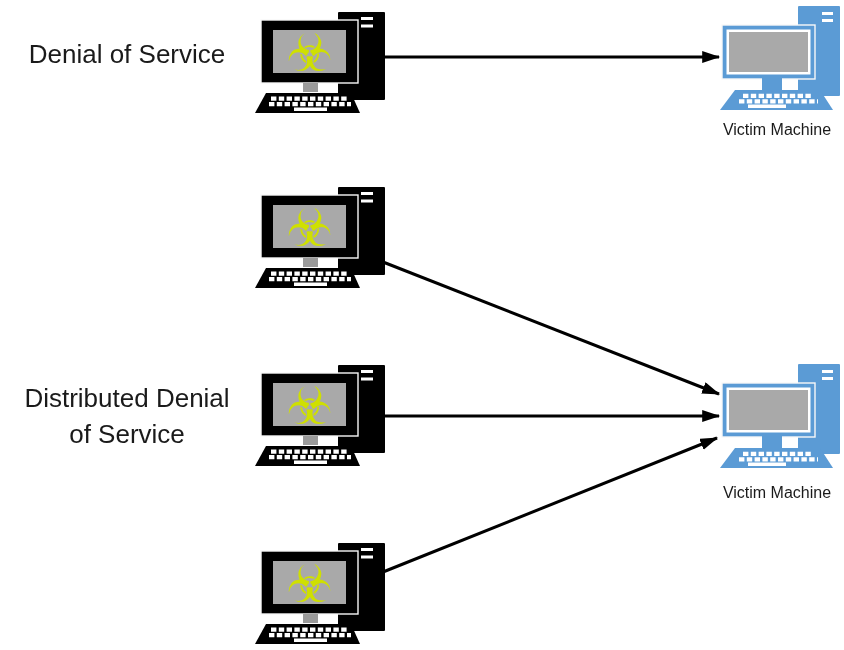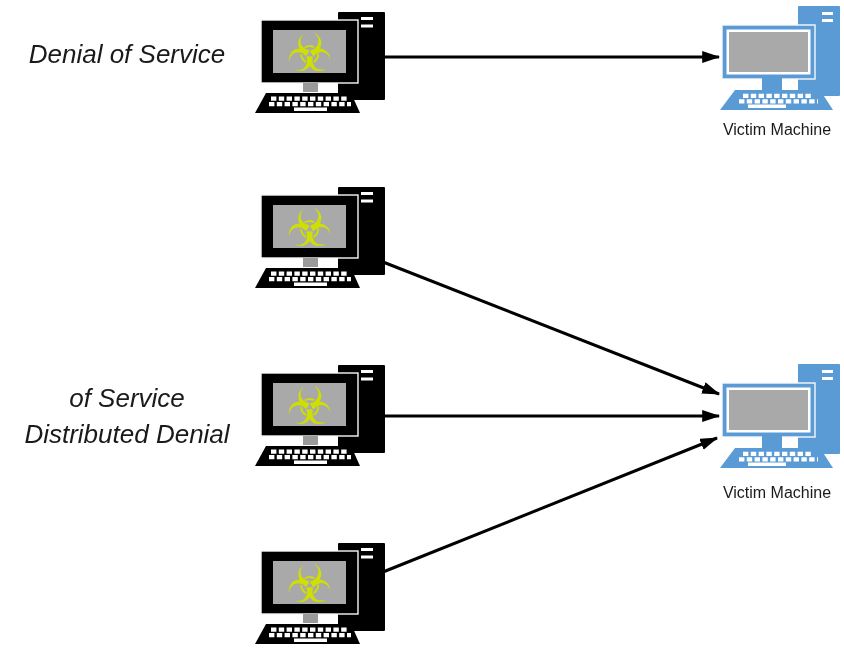--- a/index.html
+++ b/index.html
@@ -14,21 +14,20 @@
   body{
     width:844px;height:650px;background:#ffffff;
     font-family:"Liberation Sans",sans-serif;
     position:relative;overflow:hidden;
   }
   .abs{position:absolute;}
   .label{
     color:var(--ink);font-size:26px;text-align:center;
     white-space:nowrap;transform:translateX(-50%);
     line-height:32px;
-    font-style:italic;
   }
   .dos-label{left:127px;top:38px;}
   .ddos-label{left:127px;top:380px;line-height:36px;}
   .vlabel{
     color:var(--ink);font-size:16px;width:170px;text-align:center;
     left:692px;line-height:18px;
   }
   .v1{top:121px;}
   .v2{top:484px;}
 
@@ -47,22 +46,22 @@
     font-family:"DejaVu Sans",sans-serif;
   }
   .arrow{stroke:var(--arrow);stroke-width:3;}
   .arrowhead{fill:var(--arrow);}
 </style>
 </head>
 <body>
 
 <div class="abs label dos-label">Denial of Service</div>
 <div class="abs label ddos-label">
+  <div>Distributed Denial</div>
   <div>of Service</div>
-  <div>Distributed Denial</div>
 </div>
 
 <svg class="abs" style="left:0;top:0" width="844" height="650" viewBox="0 0 844 650">
   <defs>
     <marker id="ah" markerWidth="7" markerHeight="5" refX="5.6" refY="2" orient="auto">
       <path d="M0,0 L6,2 L0,4 Z" class="arrowhead"></path>
     </marker>
   </defs>
   <line class="arrow" x1="385" y1="57" x2="719" y2="57" marker-end="url(#ah)"></line>
   <line class="arrow" x1="383" y1="262" x2="719" y2="394" marker-end="url(#ah)"></line>

